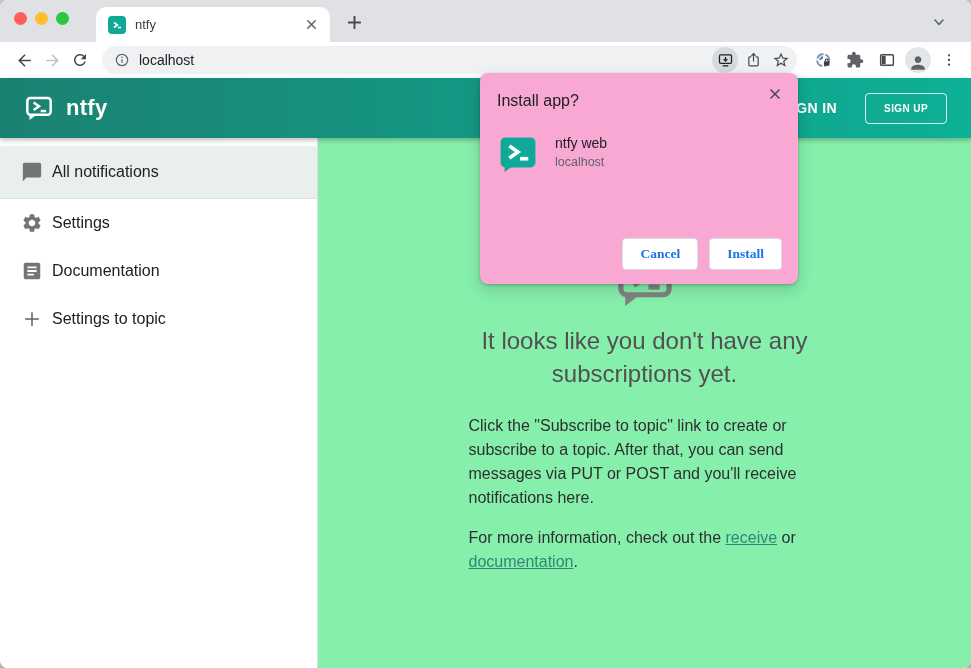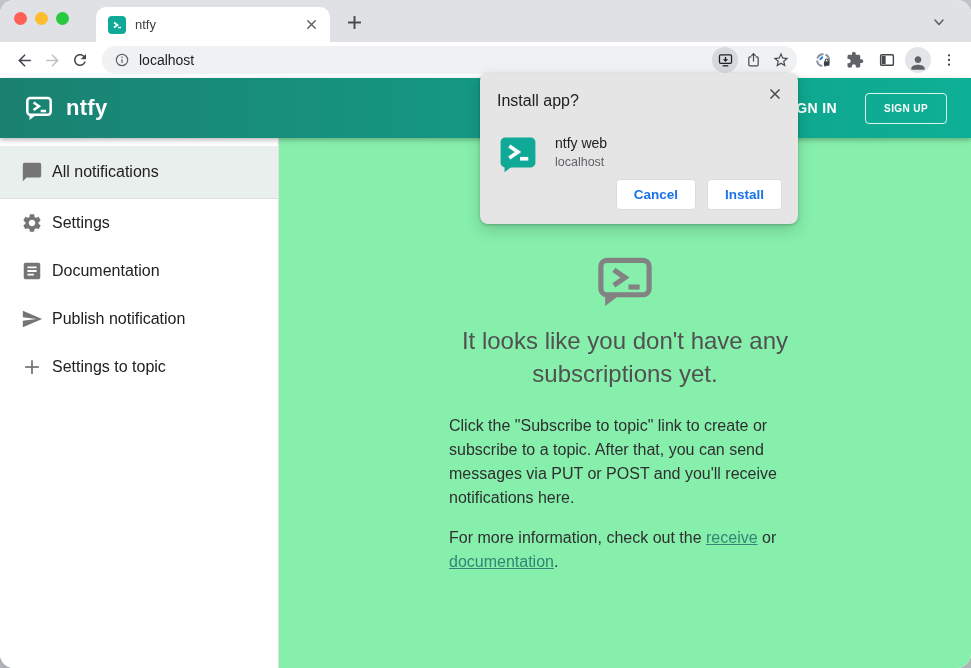--- a/index.html
+++ b/index.html
@@ -1,19 +1,19 @@
 <!DOCTYPE html>
 <html><head>
 <meta charset="utf-8">
 <style>
   * { margin: 0; padding: 0; box-sizing: border-box; }
   html, body { background: #c9ccd1; font-family: "Liberation Sans", "DejaVu Sans", sans-serif; }
   .window {
     position: relative; width: 971px; height: 668px;
-    border-radius: 14px; overflow: hidden; background: #fff;
+    border-radius: 8px; overflow: hidden; background: #fff;
     box-shadow: 0 10px 30px rgba(0,0,0,.3);
   }
 
   
   .tabbar { position: relative; height: 42px; background: #dfe1e5; }
   .traffic { position: absolute; top: 12px; left: 14px; display: flex; gap: 8px; }
   .traffic span { width: 13px; height: 13px; border-radius: 50%; display: block; }
   .tl-red { background: #ff5f57; }
   .tl-yellow { background: #febc2e; }
   .tl-green { background: #28c840; }
@@ -55,48 +55,48 @@
   .header-spacer { flex: 1; }
   .signin { color: #fff; font-size: 14px; font-weight: bold; letter-spacing: .4px; margin-right: 28px; cursor: pointer; }
   .signup {
     color: #fff; font-size: 10px; font-weight: bold; letter-spacing: .4px;
     border: 1px solid rgba(255,255,255,.85); border-radius: 4px;
     padding: 9px 18px; cursor: pointer;
   }
 
   
   .content { display: flex; height: 530px; }
-  .sidebar { width: 279px; background: #fff; border-right: 1px solid #e0e0e0; padding-top: 8px; }
+  .sidebar { width: 318px; background: #fff; border-right: 1px solid #e0e0e0; padding-top: 8px; }
   .side-item { height: 48px; display: flex; align-items: center; padding-left: 20px; cursor: pointer; }
   .side-item.selected { height: 53px; background: #e9efec; border-bottom: 1px solid #e0e0e0; }
   .side-item .label { margin-left: 8px; font-size: 16px; color: #212121; }
   .side-icon { width: 24px; height: 24px; flex: 0 0 auto; display: flex; align-items: center; justify-content: center; }
 
   .main { flex: 1; background: #86efac; display: flex; justify-content: center; }
   .empty-col { width: 352px; padding-top: 112px; }
   .big-logo { display: block; margin: 0 auto; color: #828282; }
   .empty-heading { margin-top: 12px; font-size: 24px; line-height: 33px; color: #515151; text-align: center; }
   .empty-p { margin-top: 24px; font-size: 16px; line-height: 24px; color: #2f2f2f; }
   .empty-p + .empty-p { margin-top: 16px; }
   .teal-link { color: #338574; text-decoration: underline; cursor: pointer; }
 
   
   .dialog {
-    position: absolute; left: 480px; top: 73px; width: 318px; height: 151px;
-    background: #e5e5e5; border-radius: 8px; z-index: 20;
+    position: absolute; left: 480px; top: 73px; width: 318px; height: 211px;
+    background: #f9a8d4; border-radius: 8px; z-index: 20;
     box-shadow: 0 1px 3px rgba(0,0,0,.22), 0 6px 16px rgba(0,0,0,.16);
   }
   .dialog-title { position: absolute; left: 17px; top: 19px; font-size: 16px; color: #202124; }
   .dialog-close { position: absolute; right: 13px; top: 11px; width: 20px; height: 20px; display: flex; align-items: center; justify-content: center; cursor: pointer; }
   .dialog-app { position: absolute; left: 19px; top: 62px; display: flex; }
   .dialog-app-icon { width: 38px; height: 38px; flex: 0 0 auto; }
   .dialog-app-text { margin-left: 18px; }
   .dialog-app-name { font-size: 14px; color: #202124; }
   .dialog-app-origin { font-size: 12.5px; color: #5f6368; margin-top: 4px; }
-  .dialog-actions { position: absolute; right: 16px; bottom: 14px; display: flex; gap: 11px; }
+  .dialog-actions { position: absolute; right: 16px; bottom: 14px; display: flex; gap: 11px; font-family: Liberation Serif, serif; }
   .dlg-btn {
     background: #fff; border: 1px solid #dadce0; border-radius: 4px;
     color: #1a73e8; font-family: inherit; font-size: 13.5px; font-weight: bold;
     padding: 7px 17px; cursor: pointer;
   }
 
   svg { display: block; }
 </style>
 </head>
 <body>
@@ -256,28 +256,20 @@
         <span class="side-icon">
           <svg width="22" height="22" viewBox="0 0 24 24">
             <path d="M19 3H5c-1.1 0-2 .9-2 2v14c0 1.1.9 2 2 2h14c1.1 0 2-.9 2-2V5c0-1.1-.9-2-2-2zm-5 14H7v-2h7v2zm3-4H7v-2h10v2zm0-4H7V7h10v2z" fill="#757575"></path>
           </svg>
         </span>
         <span class="label">Documentation</span>
       </div>
       <div class="side-item">
         <span class="side-icon">
           <svg width="22" height="22" viewBox="0 0 24 24">
-            <path d="M2.01 21L23 12 2.01 3 2 10l15 2-15 2z" fill="#757575"></path>
-          </svg>
-        </span>
-        <span class="label">Publish notification</span>
-      </div>
-      <div class="side-item">
-        <span class="side-icon">
-          <svg width="22" height="22" viewBox="0 0 24 24">
             <line x1="12" y1="4.5" x2="12" y2="19.5" stroke="#757575" stroke-width="1.9"></line>
             <line x1="4.5" y1="12" x2="19.5" y2="12" stroke="#757575" stroke-width="1.9"></line>
           </svg>
         </span>
         <span class="label">Settings to topic</span>
       </div>
     </div>
 
     <div class="main">
       <div class="empty-col">

